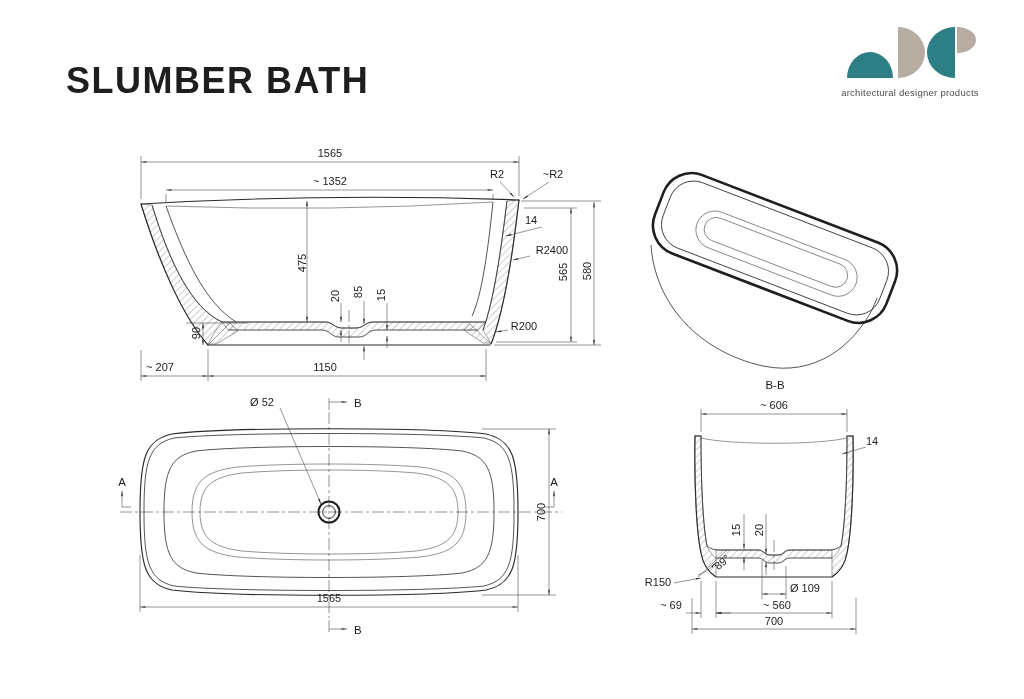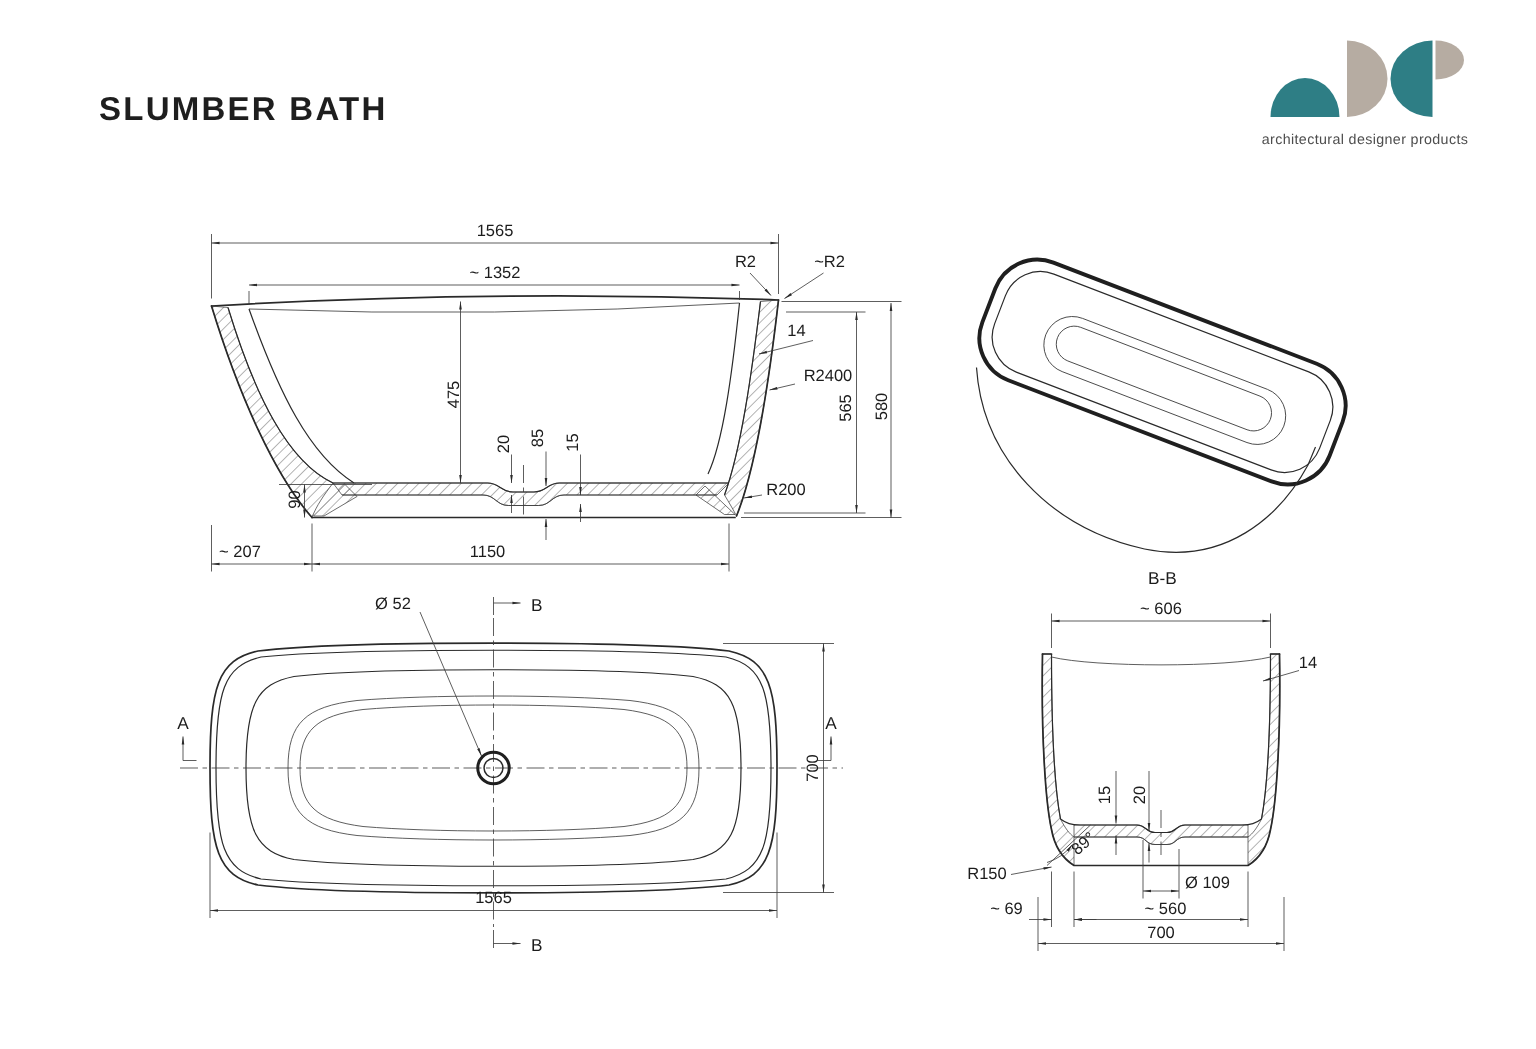--- a/index.html
+++ b/index.html
@@ -1,18 +1,18 @@
 <!DOCTYPE html>
 <html><head>
 <meta charset="utf-8">
 <style>
   html,body{margin:0;padding:0;background:#fff;}
   body{width:1024px;height:699px;position:relative;overflow:hidden;
        font-family:"Liberation Sans",sans-serif;}
-  .page-title{position:absolute;left:66px;top:60px;font-size:22px;font-weight:600;
+  .page-title{position:absolute;left:66px;top:60px;font-size:36px;font-weight:600;
        letter-spacing:1.5px;color:#1e1e1e;}
   svg text{font-family:"Liberation Sans",sans-serif;}
   .dim{font-size:11px;fill:#1c1c1c;}
   .sec-label{font-size:11.5px;fill:#1c1c1c;}
   .tagline{font-size:9.5px;fill:#4d4d4d;letter-spacing:.25px;}
   .obj{stroke:#2a2a2a;stroke-width:1.15;fill:none;stroke-linecap:round;}
   .obj2{stroke:#2a2a2a;stroke-width:.8;fill:none;}
   .thin{stroke:#3c3c3c;stroke-width:.55;fill:none;}
   .ctr{stroke:#3c3c3c;stroke-width:.55;fill:none;stroke-dasharray:12 3 3 3;}
   .hatch{fill:url(#hatchp);stroke:#2a2a2a;stroke-width:.45;}

